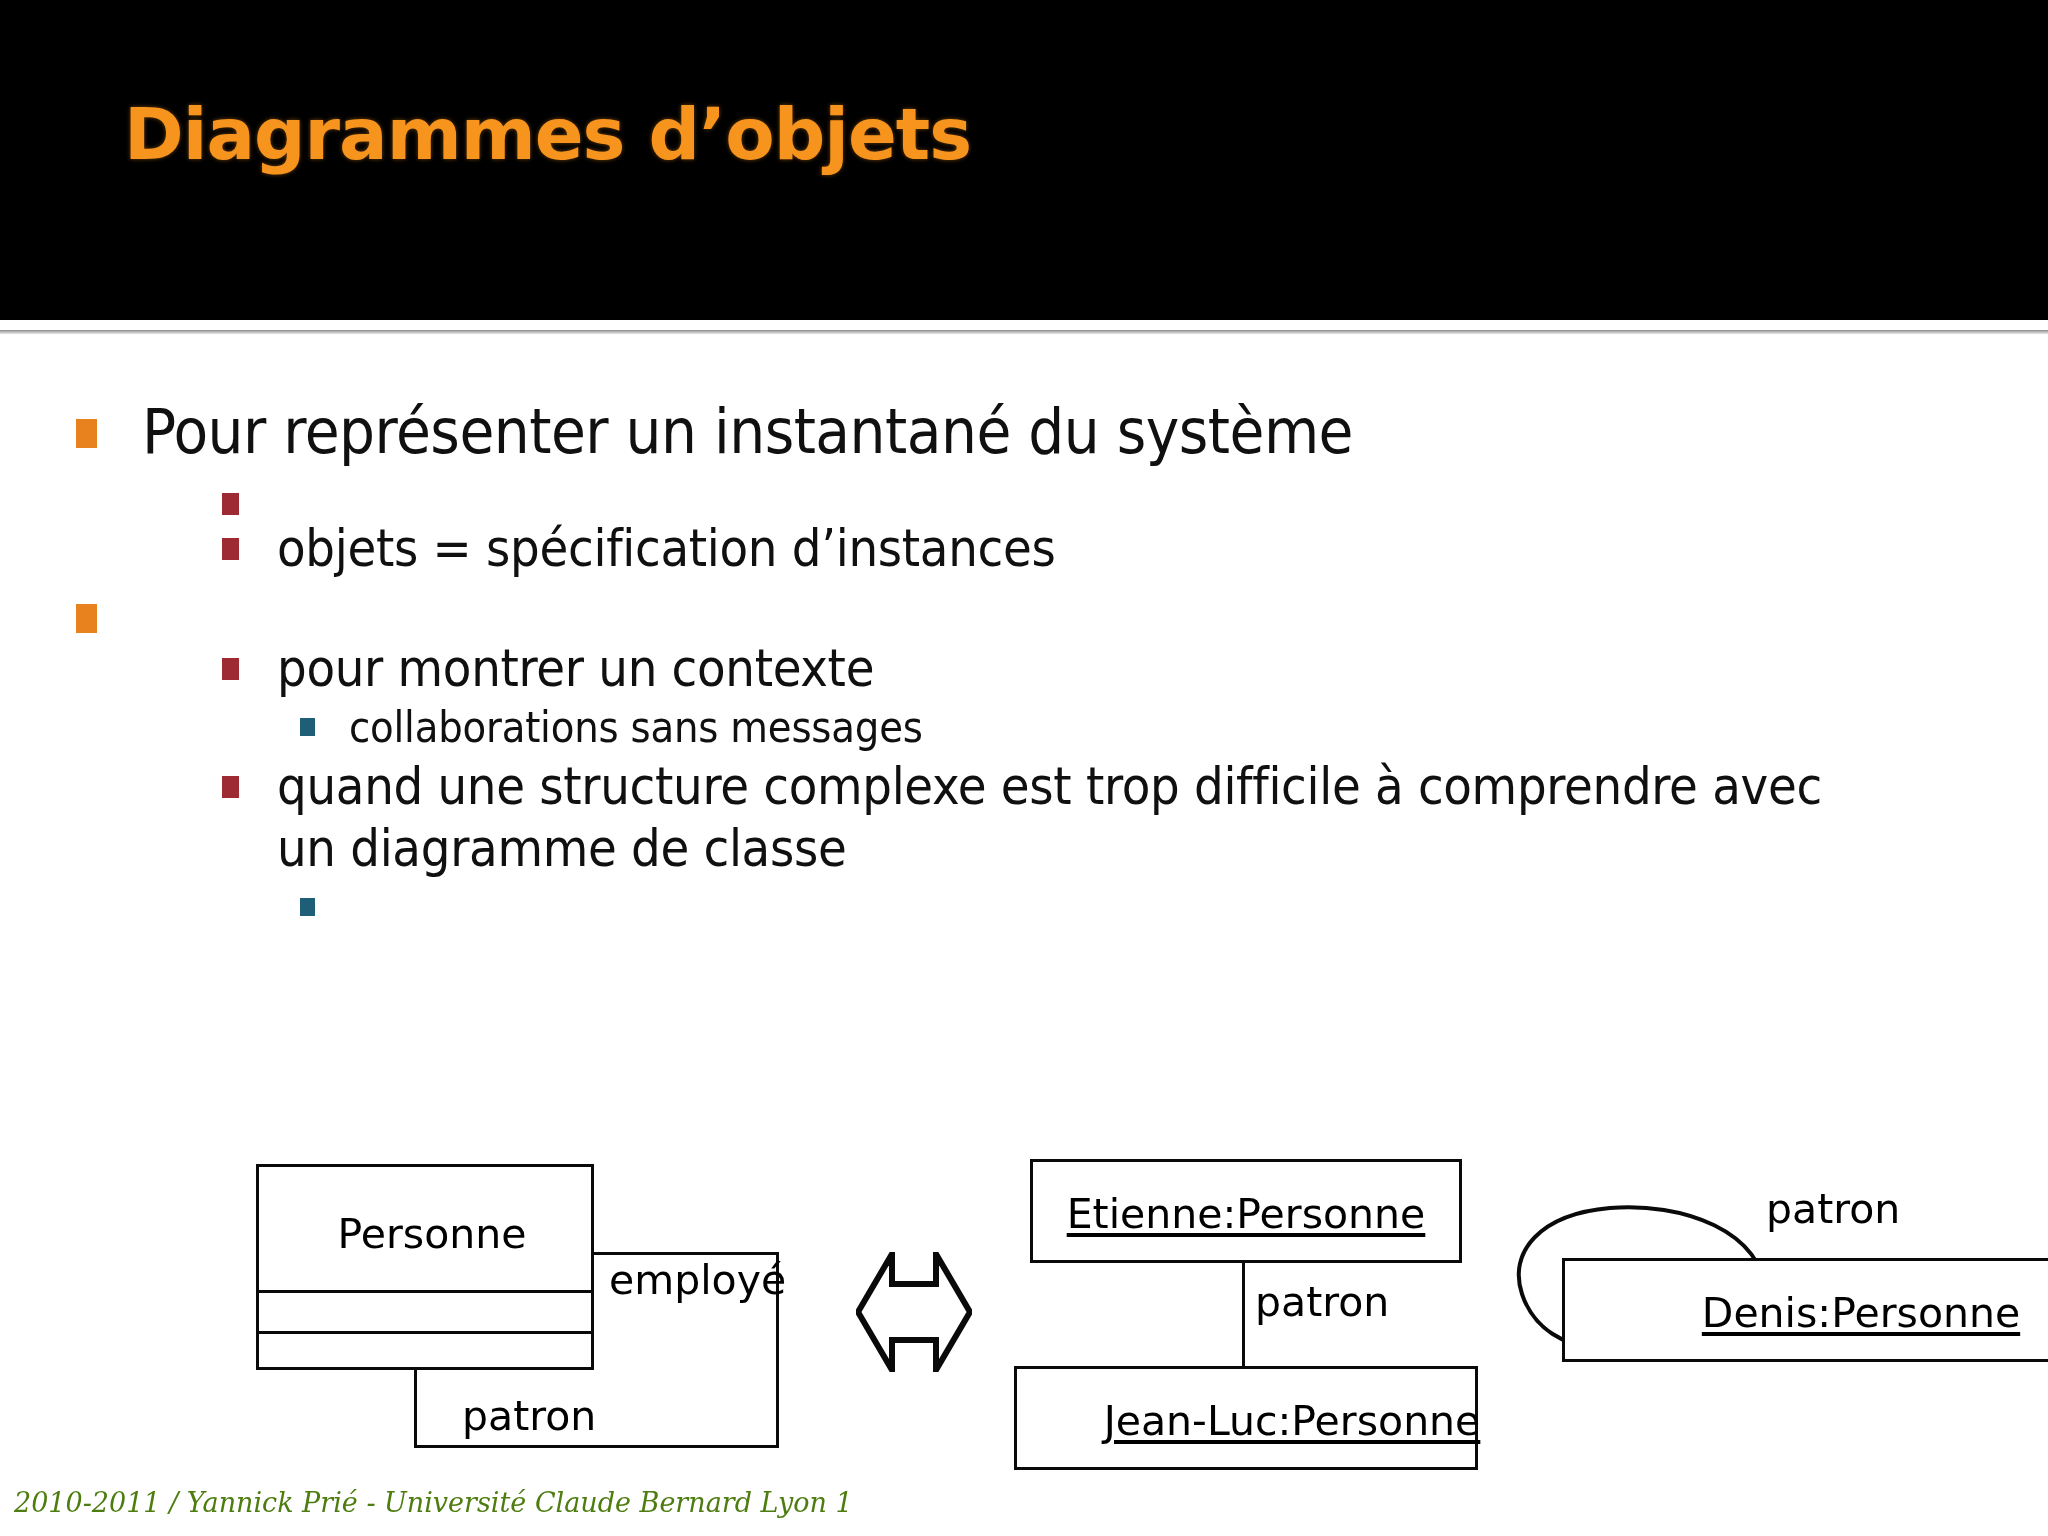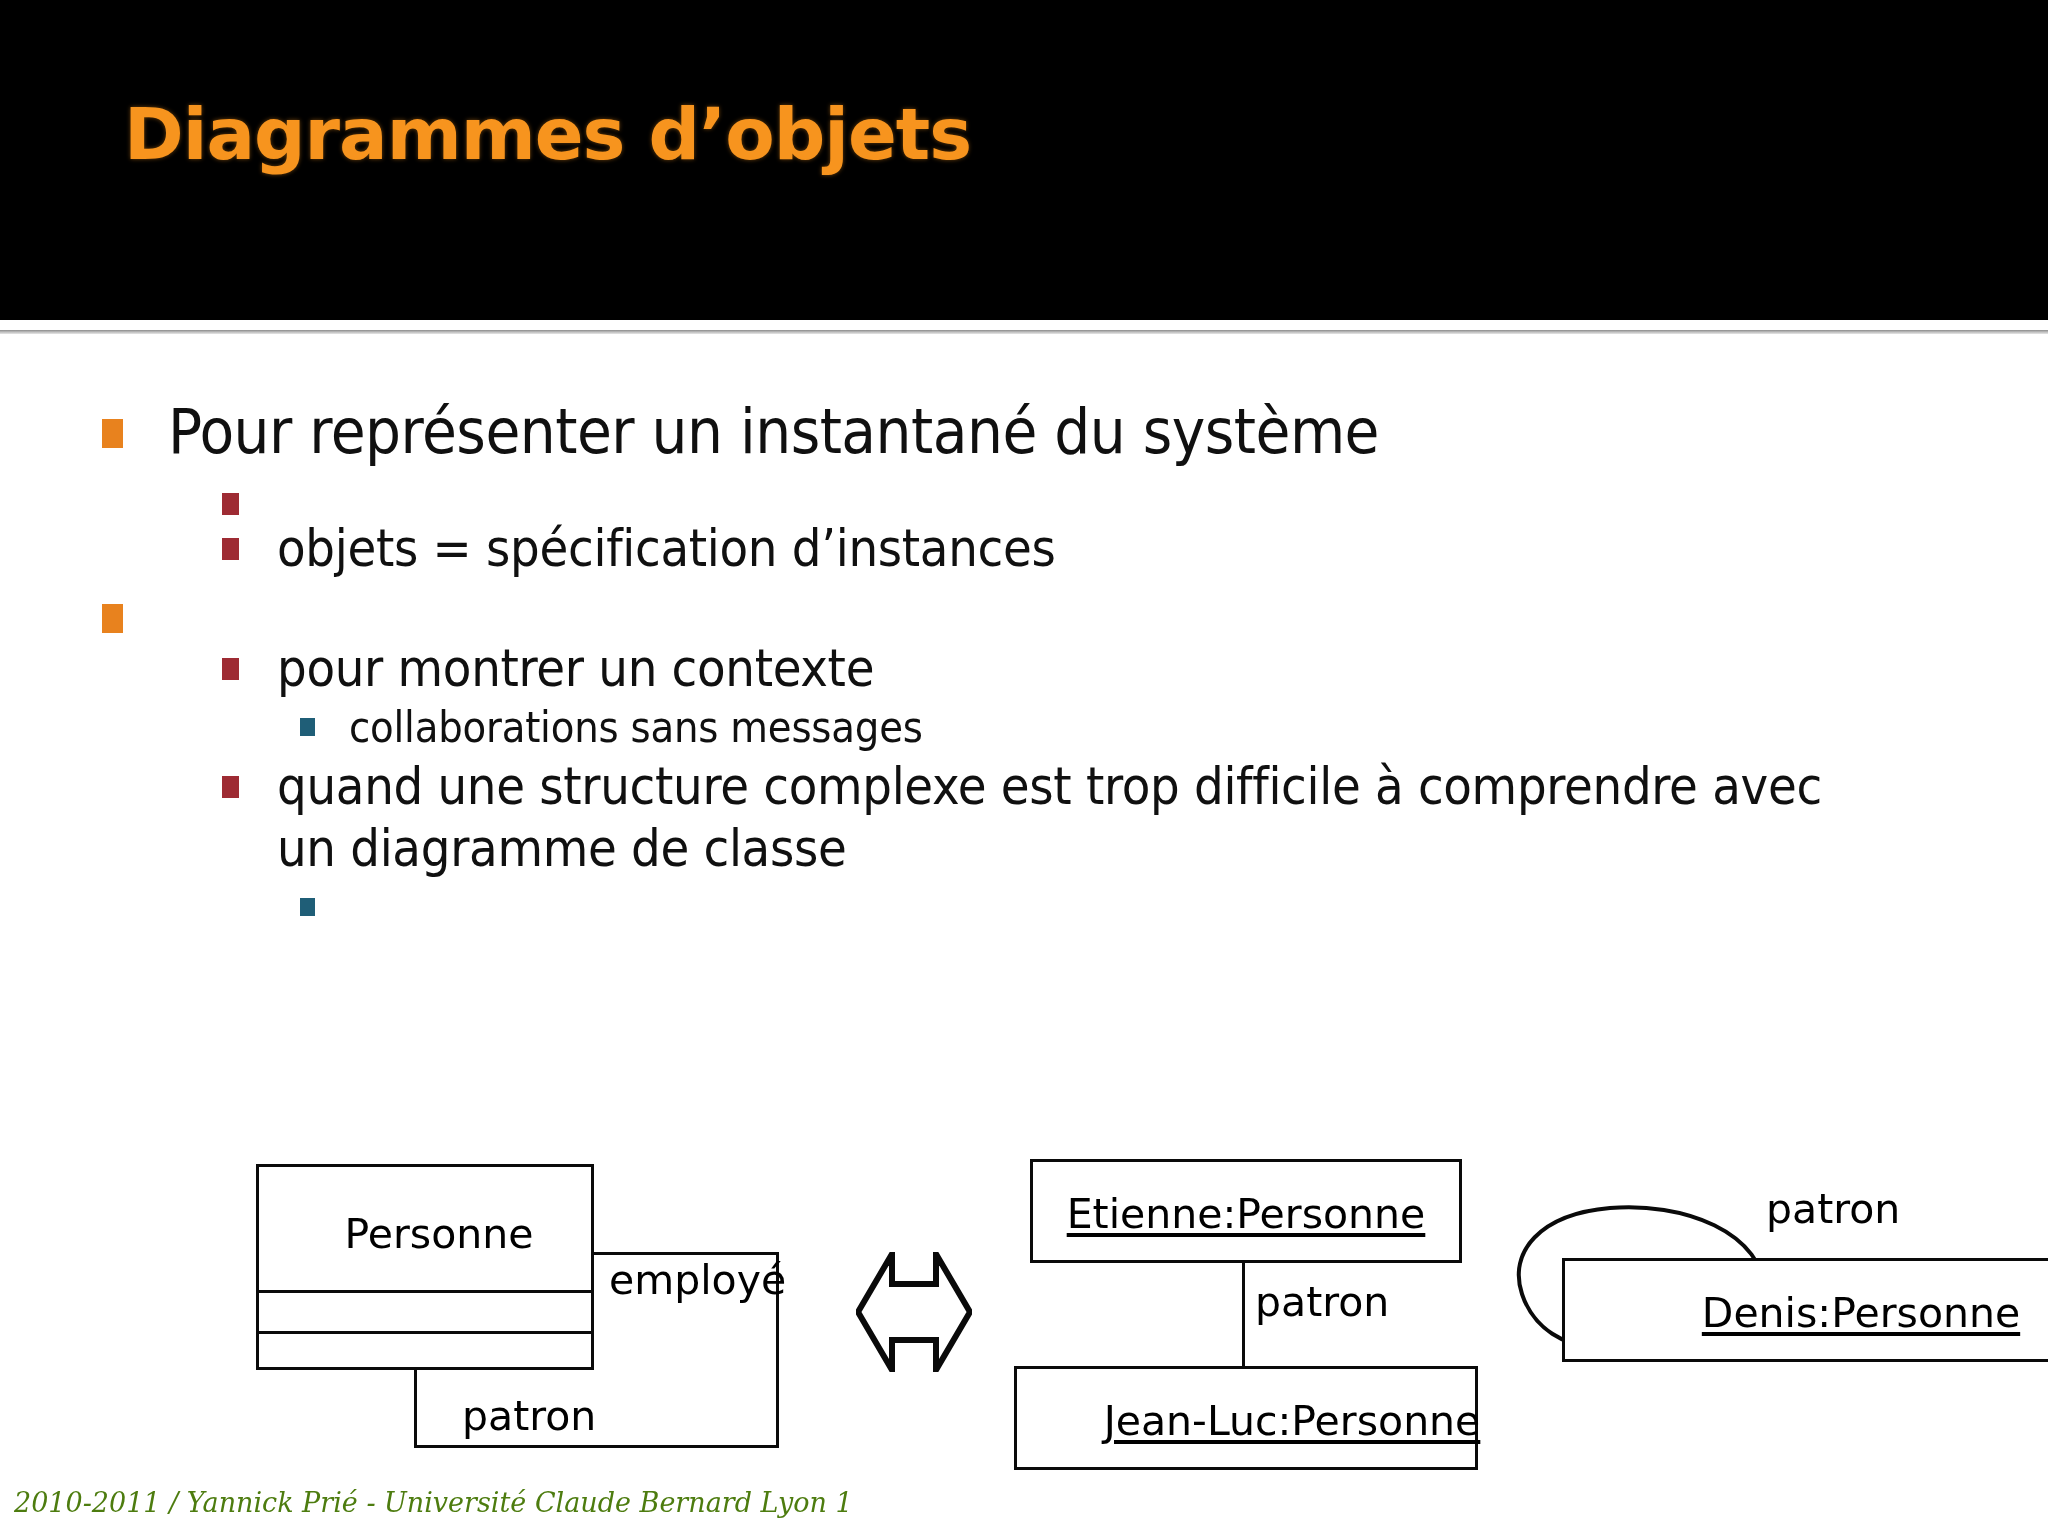--- a/index.html
+++ b/index.html
@@ -61,21 +61,21 @@
     flex: none;
     display: inline-block;
   }
   .txt {
     display: inline-block;
     color: #101010;
     font-family: "DejaVu Sans Condensed", "Liberation Sans Narrow", "Liberation Sans", sans-serif;
   }
 
   
-  .lvl1 { padding-left: 102px; margin-bottom: 4px; }
+  .lvl1 { padding-left: 76px; margin-bottom: 4px; }
   .lvl1 .bullet-sq {
     width: 21px; height: 29px;
     background: #E8821E;
     margin-top: 23px;
     margin-right: 45px;
   }
   .lvl1 .txt {
     font-size: 63px;
     line-height: 72px;
     letter-spacing: -0.5px;
@@ -220,21 +220,21 @@
   <div id="diagram">
 
     <div class="vline" style="left:776px; top:1252px; width:3px; height:196px;"></div>
     <div class="hline" style="left:592px; top:1252px; width:187px; height:3px;"></div>
     <div class="hline" style="left:414px; top:1445px; width:365px; height:3px;"></div>
     <div class="vline" style="left:414px; top:1368px; width:3px; height:80px;"></div>
 
     <div class="dbox" style="left:256px; top:1164px; width:338px; height:206px;"></div>
     <div class="hline" style="left:256px; top:1290px; width:338px; height:3px;"></div>
     <div class="hline" style="left:256px; top:1331px; width:338px; height:3px;"></div>
-    <div class="dbox-title" style="left:256px; top:1210px; width:366px;">Personne</div>
+    <div class="dbox-title" style="left:249px; top:1210px; width:366px;">Personne</div>
 
     <div class="dlabel" style="left:609px; top:1256px;">employé</div>
     <div class="dlabel" style="left:462px; top:1392px;">patron</div>
 
     <svg style="position:absolute; left:856px; top:1252px;" width="116" height="120" viewBox="0 0 116 120">
       <polygon points="36,2 36,32 80,32 80,2 114,60 80,118 80,88 36,88 36,118 2,60" fill="#ffffff" stroke="#0a0a0a" stroke-width="6" stroke-linejoin="miter"></polygon>
     </svg>
 
     <div class="vline" style="left:1242px; top:1262px; width:3px; height:145px;"></div>
 

